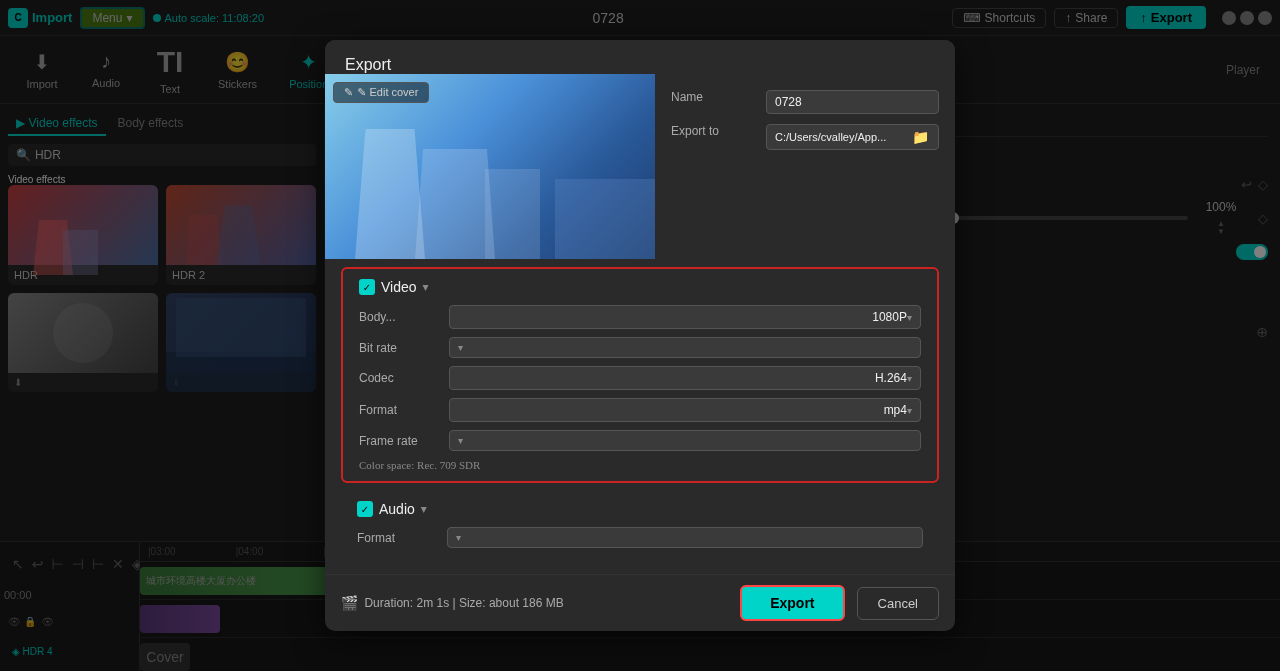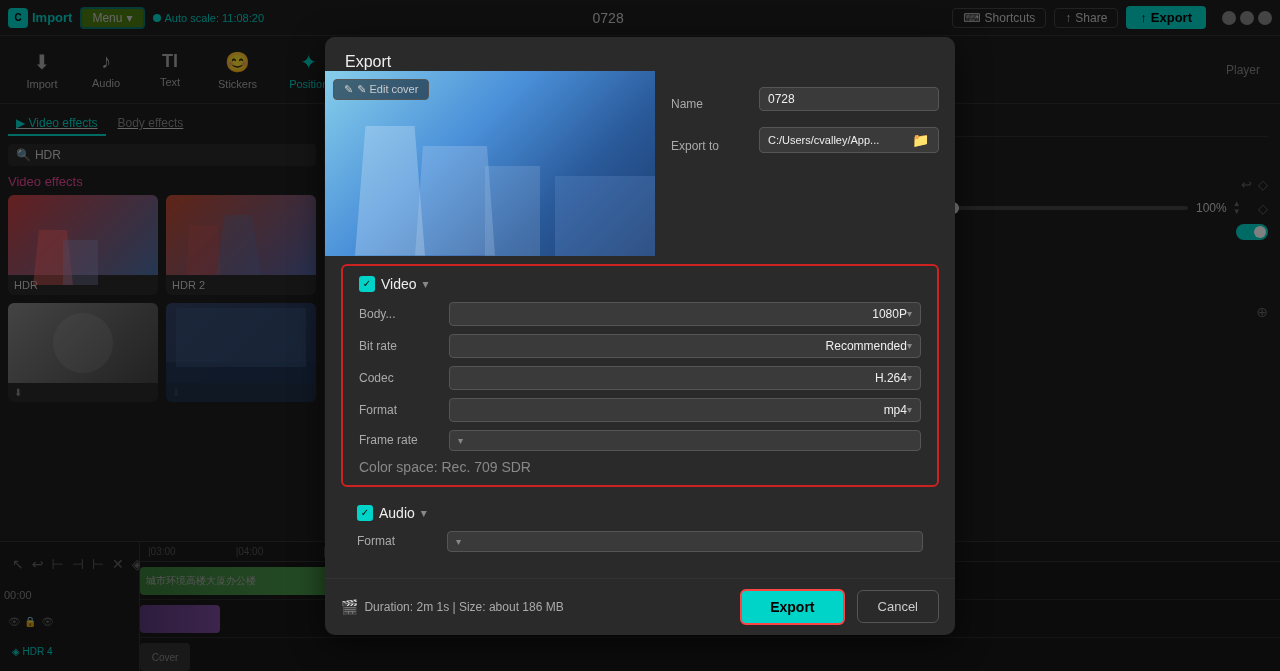--- a/index.html
+++ b/index.html
@@ -30,26 +30,26 @@
     .tool-icon { font-size: 20px; color: #aaa; }
     .tool-item.active .tool-icon { color: #00d4c8; }
     .tool-label { font-size: 11px; color: #aaa; }
     .tool-item.active .tool-label { color: #00d4c8; }
 
     
     .main { display: flex; height: calc(671px - 36px - 68px - 130px); }
 
     
     .left-panel { width: 325px; background: #1e1e1e; border-right: 1px solid #333; padding: 8px; overflow: hidden; }
-    .panel-tabs { display: flex; gap: 4px; margin-bottom: 8px; text-decoration: underline; }
+    .panel-tabs { display: flex; gap: 4px; margin-bottom: 8px; }
     .panel-tab { background: transparent; border: none; color: #00d4c8; font-size: 12px; cursor: pointer; padding: 4px 8px; border-bottom: 2px solid #00d4c8; }
     .panel-tab.inactive { color: #888; border-bottom: 2px solid transparent; }
     .search-bar { display: flex; align-items: center; background: #2a2a2a; border-radius: 4px; padding: 4px 8px; margin-bottom: 8px; gap: 4px; }
     .search-bar input { background: transparent; border: none; outline: none; color: #ccc; font-size: 12px; width: 100%; }
-    .video-effects-label { font-size: 13px; color: #ec4899; margin-bottom: 6px; }
+    .video-effects-label { font-size: 10px; color: #ffffff; }
     .effects-grid { display: grid; grid-template-columns: 1fr 1fr; gap: 8px; }
     .effect-card { background: #2a2a2a; border-radius: 6px; overflow: hidden; position: relative; cursor: pointer; }
     .effect-thumb { width: 100%; height: 80px; background: #333; display: flex; align-items: center; justify-content: center; font-size: 10px; color: #666; overflow: hidden; }
     .effect-thumb-hdr { background: linear-gradient(135deg, #c94040 0%, #4a6fa5 100%); }
     .effect-thumb-hdr2 { background: linear-gradient(135deg, #c04a30 0%, #5060a0 100%); }
     .effect-thumb-3 { background: linear-gradient(135deg, #888 0%, #444 100%); }
     .effect-thumb-4 { background: linear-gradient(135deg, #334466 0%, #223355 100%); }
     .effect-name { font-size: 11px; color: #ccc; padding: 4px 6px; }
 
     
@@ -74,38 +74,38 @@
     
     .overlay { position: absolute; top: 0; left: 0; width: 1280px; height: 671px; background: rgba(0,0,0,0.5); z-index: 100; display: flex; align-items: center; justify-content: center; }
     .export-dialog { background: #2a2a2a; border-radius: 10px; width: 630px; box-shadow: 0 8px 32px rgba(0,0,0,0.6); overflow: hidden; }
     .dialog-header { background: #2a2a2a; padding: 16px 20px 0; display: flex; align-items: center; gap: 8px; }
     .dialog-title { font-size: 16px; color: #eee; font-weight: 500; }
     .dialog-body { display: flex; gap: 0; }
     .dialog-preview { width: 330px; flex-shrink: 0; }
     .preview-img { width: 330px; height: 185px; background: linear-gradient(135deg, #87ceeb 0%, #4a90d9 40%, #2a5a9a 70%, #1a3a6a 100%); position: relative; display: flex; align-items: center; justify-content: center; overflow: hidden; }
     .edit-cover-btn { position: absolute; top: 8px; left: 8px; background: rgba(0,0,0,0.5); border: 1px solid #555; color: #ccc; padding: 3px 10px; border-radius: 4px; font-size: 11px; cursor: pointer; display: flex; align-items: center; gap: 4px; }
     .dialog-info { padding: 16px; flex: 1; }
-    .info-row { display: flex; align-items: flex-end; margin-bottom: 16px; gap: 8px; }
+    .info-row { display: flex; align-items: flex-start; margin-bottom: 10px; gap: 15px; }
     .info-label { font-size: 12px; color: #aaa; width: 80px; flex-shrink: 0; }
     .info-input { background: #3a3a3a; border: 1px solid #555; color: #eee; padding: 4px 8px; border-radius: 4px; font-size: 12px; flex: 1; outline: none; }
     .info-path { background: #3a3a3a; border: 1px solid #555; color: #eee; padding: 4px 8px; border-radius: 4px; font-size: 11px; flex: 1; outline: none; display: flex; align-items: center; justify-content: space-between; cursor: pointer; }
     .folder-icon { color: #888; font-size: 14px; }
 
     
     .section { padding: 10px 16px; border: 2px solid #cc2222; border-radius: 6px; margin: 8px 16px; }
     .section-header { display: flex; align-items: center; gap: 6px; margin-bottom: 10px; }
     .section-check { width: 16px; height: 16px; background: #00d4c8; border-radius: 3px; display: flex; align-items: center; justify-content: center; color: #000; font-size: 10px; }
     .section-title { font-size: 14px; color: #eee; font-weight: 500; }
     .section-arrow { color: #888; font-size: 12px; }
     .field-row { display: flex; align-items: center; margin-bottom: 8px; }
     .field-label { font-size: 12px; color: #aaa; width: 90px; flex-shrink: 0; }
     .field-select { background: #3a3a3a; border: 1px solid #555; color: #eee; padding: 4px 8px; border-radius: 4px; font-size: 12px; flex: 1; outline: none; cursor: pointer; display: flex; align-items: center; justify-content: space-between; }
     .field-select-text { flex: 1; text-align: right; }
     .field-select-arrow { color: #888; font-size: 10px; }
-    .color-space { font-size: 14px; color: #888; margin-top: 4px; }
+    .color-space { font-size: 11px; color: #888; margin-top: 4px; font-family: Liberation Serif, serif; }
 
     
     .audio-section { padding: 10px 16px; margin: 8px 16px; }
     .audio-section-header { display: flex; align-items: center; gap: 6px; margin-bottom: 10px; }
 
     
     .dialog-footer { padding: 10px 16px; display: flex; align-items: center; gap: 12px; border-top: 1px solid #333; }
     .footer-info { font-size: 12px; color: #aaa; flex: 1; display: flex; align-items: center; gap: 6px; }
     .footer-film { color: #888; font-size: 14px; }
     .btn-export { background: #00d4c8; border: 2px solid #ff4444; color: #000; padding: 8px 28px; border-radius: 6px; font-size: 14px; font-weight: bold; cursor: pointer; }
@@ -115,21 +115,21 @@
     .transform-section { margin-top: 8px; }
     .transform-header { display: flex; align-items: center; justify-content: space-between; margin-bottom: 8px; }
     .transform-title { font-size: 13px; color: #ccc; font-weight: 500; }
     .transform-icons { display: flex; gap: 6px; }
     .t-icon { color: #666; font-size: 13px; cursor: pointer; }
     .scale-row { display: flex; align-items: center; gap: 8px; margin-bottom: 8px; }
     .scale-label { font-size: 12px; color: #aaa; width: 60px; }
     .scale-slider { flex: 1; height: 4px; background: #444; border-radius: 2px; position: relative; }
     .scale-fill { width: 70%; height: 100%; background: #00d4c8; border-radius: 2px; }
     .scale-thumb { width: 12px; height: 12px; background: #fff; border-radius: 50%; position: absolute; top: -4px; left: calc(70% - 6px); }
-    .scale-value { font-size: 12px; color: #ccc; width: 50px; text-align: right; display: flex; align-items: center; gap: 6px; }
+    .scale-value { font-size: 12px; color: #ccc; width: 50px; text-align: right; display: flex; align-items: center; gap: 6px; flex-direction: column; }
     .stepper { display: flex; flex-direction: column; }
     .stepper-btn { font-size: 8px; color: #666; cursor: pointer; line-height: 1; }
     .uniform-row { display: flex; align-items: center; justify-content: space-between; margin-bottom: 8px; }
     .uniform-label { font-size: 12px; color: #aaa; }
     .toggle-on { width: 32px; height: 16px; background: #00d4c8; border-radius: 8px; position: relative; cursor: pointer; }
     .toggle-knob { width: 12px; height: 12px; background: #fff; border-radius: 50%; position: absolute; top: 2px; right: 2px; }
     .pos-row { display: flex; align-items: center; gap: 8px; margin-bottom: 8px; }
     .pos-label { font-size: 12px; color: #aaa; width: 60px; }
     .pos-field { display: flex; align-items: center; gap: 4px; }
     .pos-axis { font-size: 11px; color: #888; }
@@ -189,21 +189,21 @@
 <div class="toolbar">
   <div class="tool-item">
     <div class="tool-icon">⬇</div>
     <div class="tool-label">Import</div>
   </div>
   <div class="tool-item">
     <div class="tool-icon">♪</div>
     <div class="tool-label">Audio</div>
   </div>
   <div class="tool-item">
-    <div class="tool-icon" style="font-size:18px;font-weight:bold;color:#aaa">TI</div>
+    <div class="tool-icon" style="font-size:30px;font-weight:bold;color:#aaa">TI</div>
     <div class="tool-label">Text</div>
   </div>
   <div class="tool-item">
     <div class="tool-icon">😊</div>
     <div class="tool-label">Stickers</div>
   </div>
   <div class="tool-item active">
     <div class="tool-icon" style="color:#00d4c8">✦</div>
     <div class="tool-label" style="color:#00d4c8">Position</div>
   </div>
@@ -392,21 +392,21 @@
       <div class="tl-track-row">
         <div class="tl-clip-green">
           <span>城市环境高楼大厦办公楼</span>
         </div>
       </div>
       <div class="tl-track-row">
         <div class="tl-clip-purple" style="width:80px"></div>
       </div>
       <div class="tl-track-row">
         <div class="tl-clip-cover" style="position:absolute;left:0;right:auto;width:50px">
-          <span style="font-size:10px;color:#888">Cover</span>
+          <span style="font-size:14px;color:#888">Cover</span>
         </div>
       </div>
     </div>
   </div>
 </div>
 
 <div class="overlay">
   <div class="export-dialog">
     <div class="dialog-header">
       <span class="dialog-title">Export</span>
@@ -451,21 +451,20 @@
       <div class="field-row">
         <span class="field-label">Body...</span>
         <div class="field-select">
           <span class="field-select-text">1080P</span>
           <span class="field-select-arrow">▾</span>
         </div>
       </div>
       <div class="field-row">
         <span class="field-label">Bit rate</span>
         <div class="field-select">
-          <span class="field-select-text">Recommended</span>
           <span class="field-select-arrow">▾</span>
         </div>
       </div>
       <div class="field-row">
         <span class="field-label">Codec</span>
         <div class="field-select">
           <span class="field-select-text">H.264</span>
           <span class="field-select-arrow">▾</span>
         </div>
       </div>

